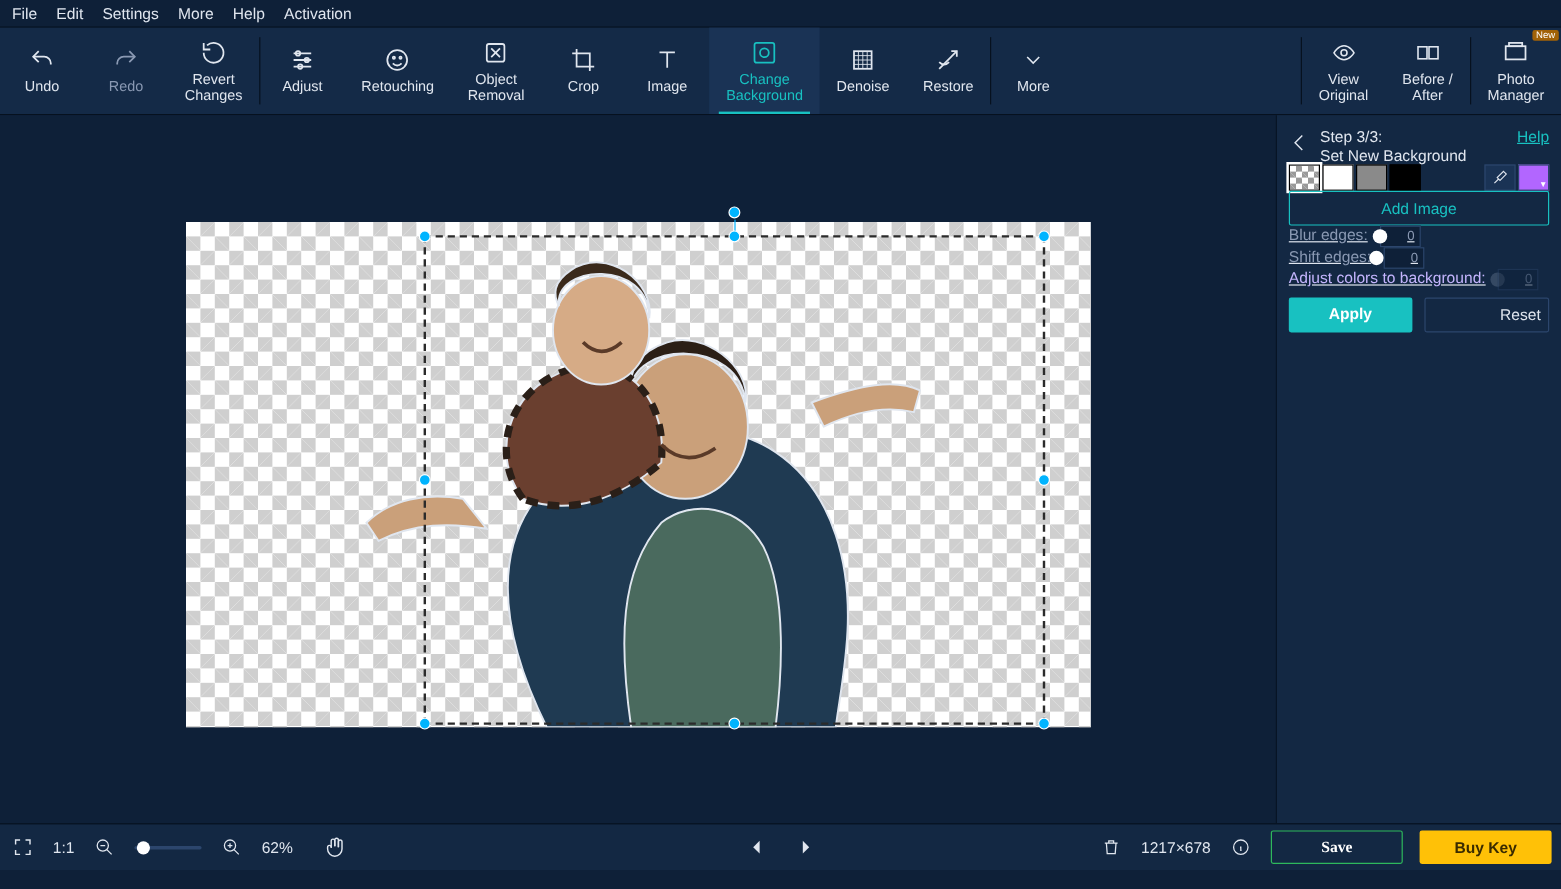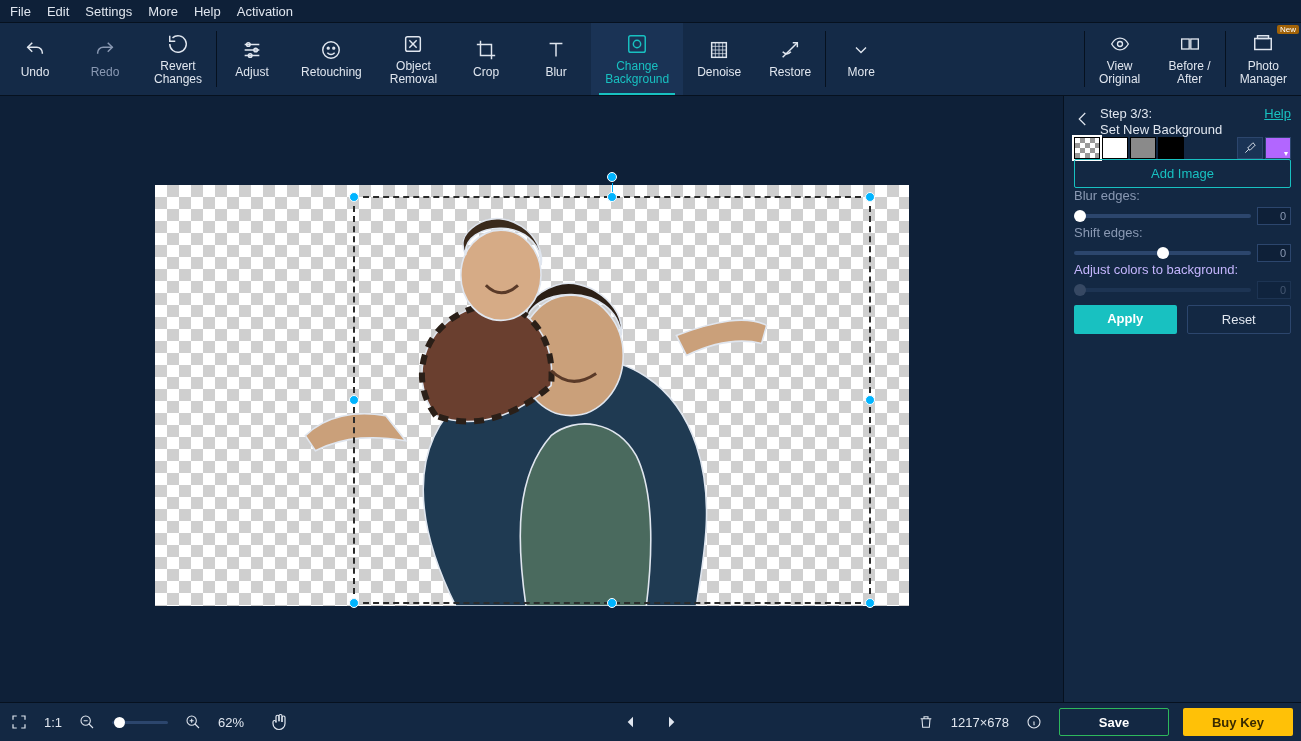--- a/index.html
+++ b/index.html
@@ -58,39 +58,39 @@
   .panel-title{flex:1;font-size:13px;line-height:1.2;}
   .help{color:var(--accent);text-decoration:underline;align-self:flex-start;}
   .swatches{display:flex;align-items:center;gap:2px;}
   .sw{width:26px;height:22px;border:1px solid #000;}
   .sw.checker{background-image:linear-gradient(45deg,#999 25%,transparent 25%),linear-gradient(-45deg,#999 25%,transparent 25%),linear-gradient(45deg,transparent 75%,#999 75%),linear-gradient(-45deg,transparent 75%,#999 75%);background-size:10px 10px;background-position:0 0,0 5px,5px -5px,-5px 0;background-color:#fff;outline:2px solid #fff;}
   .sw.white{background:#fff;} .sw.gray{background:#8a8a8a;} .sw.black{background:#000;}
   .eyedrop,.colorpick{width:26px;height:22px;border:1px solid #2c466d;display:flex;align-items:center;justify-content:center;background:#1a3355;}
   .colorpick{background:#b266ff;position:relative;}
   .colorpick::after{content:"▾";position:absolute;right:2px;bottom:0;font-size:8px;color:#fff;}
   .add-btn{border:1px solid var(--accent);color:var(--accent);text-align:center;padding:6px;border-radius:2px;}
-  .slider-row{display:flex;flex-direction:column;gap:4px;}
+  .slider-row{display:flex;flex-direction:row;gap:4px;text-decoration:underline;}
   .slider-row .lbl{color:var(--muted);}
   .slider-row.disabled .lbl{color:#c4b5fd;}
   .slider-wrap{display:flex;align-items:center;gap:6px;}
   .track{flex:1;height:4px;background:#2c466d;position:relative;border-radius:2px;}
   .thumb{position:absolute;top:-4px;width:12px;height:12px;background:#fff;border-radius:50%;}
   .valbox{width:34px;height:18px;background:#0e2038;border:1px solid #2c466d;font-size:11px;color:var(--muted);text-align:right;padding:0 4px;line-height:16px;}
   .btn-row{display:flex;gap:10px;margin-top:6px;}
   .btn{flex:1;text-align:center;padding:6px;border-radius:2px;}
   .btn.apply{background:var(--accent);color:#fff;font-weight:600;}
-  .btn.reset{border:1px solid #2c466d;color:var(--text);}
-  
-  .bottom{position:absolute;bottom:0;left:0;right:0;height:39px;background:#132843;border-top:1px solid #06111f;display:flex;align-items:center;padding:0 8px;gap:14px;}
+  .btn.reset{border:1px solid #2c466d;color:var(--text);text-align:right;}
+  
+  .bottom{position:absolute;bottom:16px;left:0;right:0;height:39px;background:#132843;border-top:1px solid #06111f;display:flex;align-items:center;padding:0 8px;gap:14px;}
   .icbtn{width:22px;height:22px;display:flex;align-items:center;justify-content:center;color:var(--text);}
   .zoom-track{width:56px;height:3px;background:#2c466d;position:relative;border-radius:2px;}
   .zoom-thumb{position:absolute;left:2px;top:-4px;width:11px;height:11px;background:#fff;border-radius:50%;}
   .center-nav{position:absolute;left:50%;transform:translateX(-50%);display:flex;gap:18px;}
   .bottom-right{margin-left:auto;display:flex;align-items:center;gap:14px;}
-  .savebtn{width:110px;height:28px;border:1px solid #2eb85c;color:#fff;display:flex;align-items:center;justify-content:center;font-weight:600;border-radius:2px;}
+  .savebtn{width:110px;height:28px;border:1px solid #2eb85c;color:#fff;display:flex;align-items:center;justify-content:center;font-weight:600;border-radius:2px;font-family:Liberation Serif, serif;}
   .buybtn{width:110px;height:28px;background:var(--accent2);color:#3a2b00;display:flex;align-items:center;justify-content:center;font-weight:700;border-radius:2px;}
   svg{stroke:currentColor;fill:none;stroke-width:1.6;}
 </style>
 </head>
 <body>
 
 <div class="menu">
   <span>File</span>
   <span>Edit</span>
   <span>Settings</span>
@@ -169,21 +169,21 @@
         </svg>
       </div>
     <div class="lbl">Crop</div>
   </div>
   <div class="tbtn">
     <div class="ic">
         <svg viewBox="0 0 24 24" width="22" height="22">
           <path d="M5 5h14M12 5v14"></path>
         </svg>
       </div>
-    <div class="lbl">Blur</div>
+    <div class="lbl">Image</div>
   </div>
   <div class="tbtn active">
     <div class="ic" style="color:var(--accent)">
         <svg viewBox="0 0 24 24" width="22" height="22">
           <rect x="3" y="3" width="18" height="18" rx="2"></rect>
           <circle cx="12" cy="12" r="4"></circle>
         </svg>
       </div>
     <div class="lbl" style="color:var(--accent)">Change
 Background</div>

